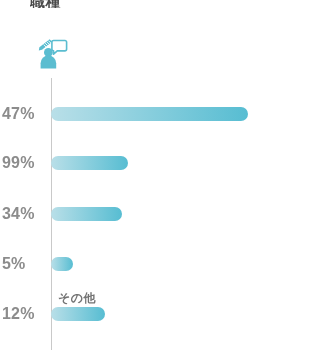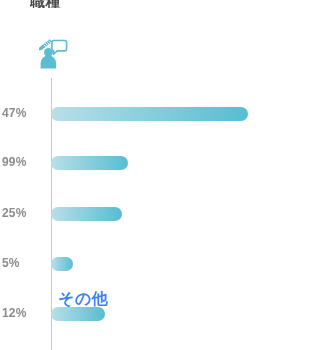--- a/index.html
+++ b/index.html
@@ -74,47 +74,48 @@
     left: 0;
     width: 280px;
     height: 14px;
   }
   .bar-label {
     position: absolute;
     left: 2px;
     top: -1px;
     width: 40px;
     text-align: left;
-    font-size: 12px;
+    font-size: 16px;
     font-weight: bold;
     color: #8c8c8c;
     line-height: 15px;
     letter-spacing: 0.2px;
   }
   .bar-track {
     position: absolute;
     left: 51px;
     top: 0;
     height: 14px;
   }
   .bar-fill {
     width: 100%;
     height: 100%;
     border-radius: 7px;
     background: linear-gradient(to right, #b9dfe8 0%, #57bdd2 100%);
   }
   .bar-caption {
     position: absolute;
     left: 58px;
-    font-size: 16px;
+    font-size: 12px;
     font-weight: bold;
-    color: #3b82f6;
+    color: #737373;
     letter-spacing: 0.5px;
     line-height: 14px;
     white-space: nowrap;
+    font-family: Liberation Mono, monospace;
   }
 </style>
 </head>
 <body>
 
 <div id="infographic">
 
   <div class="chart-title">職種</div>
 
   <div class="axis-line"></div>
@@ -151,21 +152,21 @@
   </div>
 
   <div class="bar-row" style="top:156px">
     <span class="bar-label">99%</span>
     <div class="bar-track" style="width:77px">
       <div class="bar-fill"></div>
     </div>
   </div>
 
   <div class="bar-row" style="top:207px">
-    <span class="bar-label">25%</span>
+    <span class="bar-label">34%</span>
     <div class="bar-track" style="width:71px">
       <div class="bar-fill"></div>
     </div>
   </div>
 
   <div class="bar-row" style="top:257px">
     <span class="bar-label">5%</span>
     <div class="bar-track" style="width:22px">
       <div class="bar-fill"></div>
     </div>

